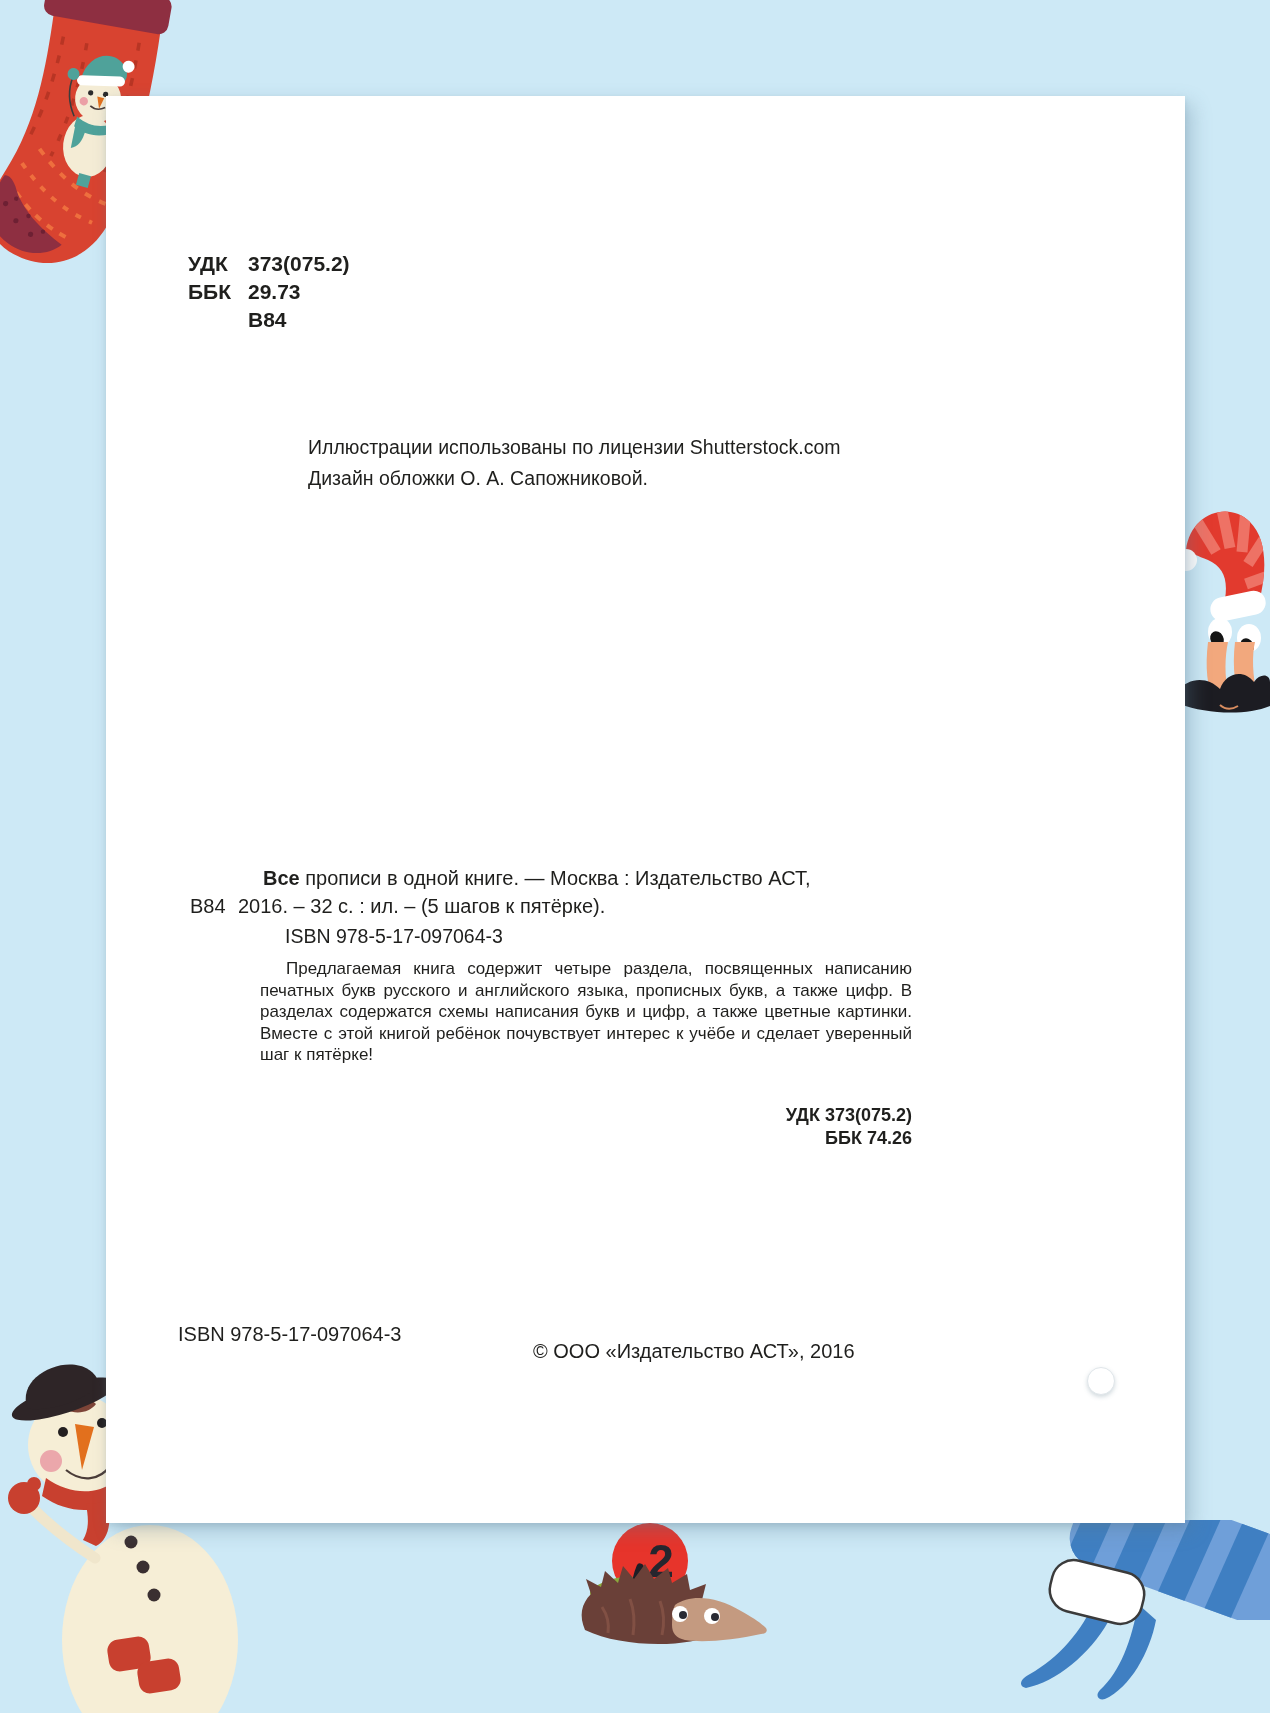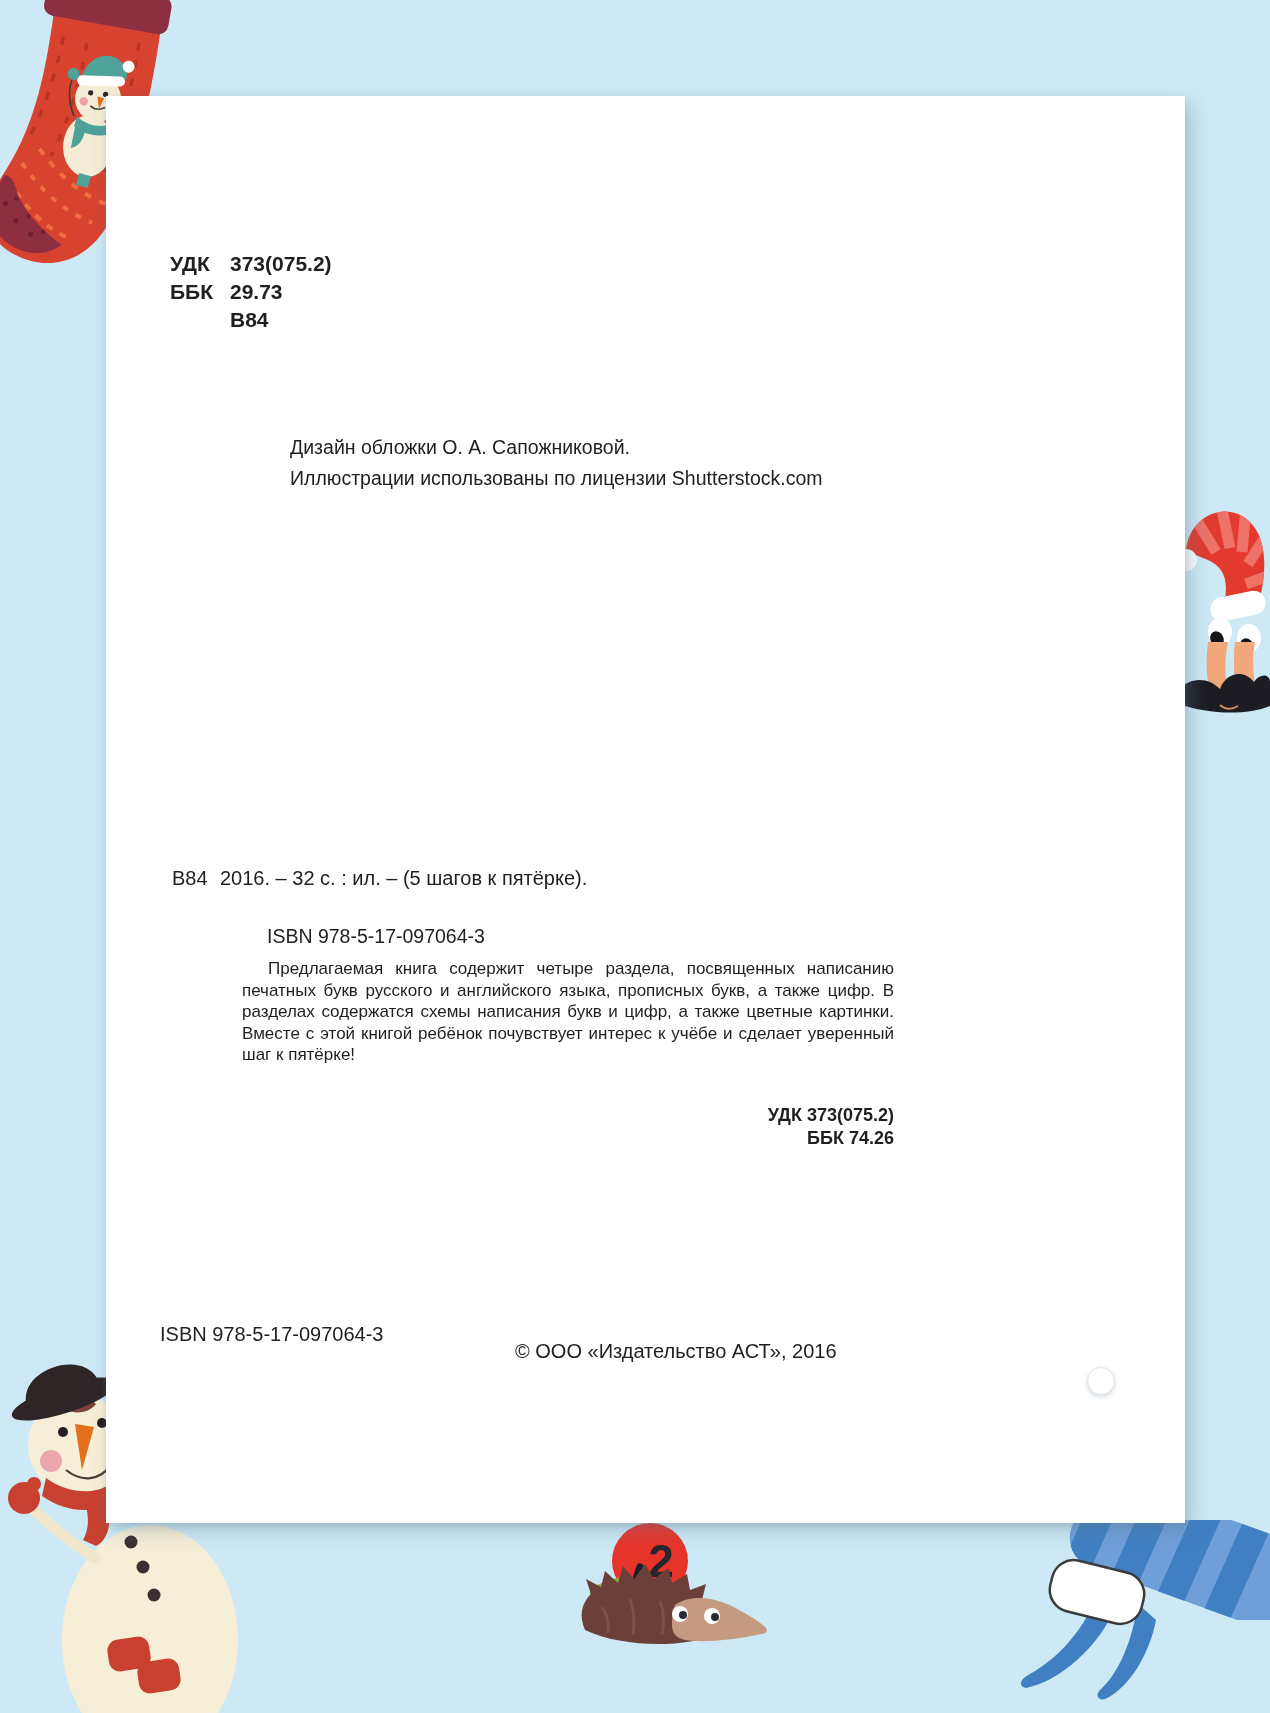--- a/index.html
+++ b/index.html
@@ -5,21 +5,21 @@
   html,body{margin:0;padding:0;background:#9fc6da;}
   .canvas{
     position:relative;width:1270px;height:1713px;overflow:hidden;
     background:#cde9f6;font-family:"Liberation Sans",sans-serif;color:#1f1f1d;
   }
   .paper{
     position:absolute;left:106px;top:96px;width:1079px;height:1427px;background:#ffffff;
     box-shadow:7px 8px 18px rgba(86,120,142,.32), 0 3px 6px rgba(86,120,142,.18);
     z-index:10;
   }
-  .abs{position:absolute;}
+  .abs{position:absolute;margin-left:18px;}
   .deco{position:absolute;z-index:1;}
   
   .catalog{left:64px;top:154px;font-size:21px;font-weight:bold;line-height:28px;white-space:nowrap;}
   .catalog .lbl{display:inline-block;width:60px;}
   
   .credits{left:184px;top:336px;font-size:19.5px;line-height:31px;white-space:nowrap;}
   
   .bib{left:66px;top:769px;width:760px;font-size:20px;line-height:27.5px;}
   .bib .l1{padding-left:73px;white-space:nowrap;}
   .bib .l2{position:relative;white-space:nowrap;}
@@ -196,25 +196,26 @@
 
   <div class="paper">
 
     <div class="abs catalog">
       <div><span class="lbl">УДК</span><span>373(075.2)</span></div>
       <div><span class="lbl">ББК</span><span>29.73</span></div>
       <div><span class="lbl"></span><span>В84</span></div>
     </div>
 
     <div class="abs credits">
+      <div>Иллюстрации использованы по лицензии Shutterstock.com</div>
       <div>Дизайн обложки О. А. Сапожниковой.</div>
-      <div>Иллюстрации использованы по лицензии Shutterstock.com</div>
     </div>
 
     <div class="abs bib">
+      <div class="l1"><b>Все</b><span> прописи в одной книге. — Москва : Издательство АСТ,</span></div>
       <div class="l2"><span class="mark">В84</span><span>2016. – 32 с. : ил. – (5 шагов к пятёрке).</span></div>
     </div>
 
     <div class="abs isbn1">ISBN 978-5-17-097064-3</div>
 
     <div class="abs annotation">
       <p>Предлагаемая книга содержит четыре раздела, посвященных написанию печатных букв русского и английского языка, прописных букв, а также цифр. В разделах содержатся схемы написания букв и цифр, а также цветные картинки. Вместе с этой книгой ребёнок почувствует интерес к учёбе и сделает уверенный шаг к пятёрке!</p>
     </div>
 
     <div class="abs catalog-footer">

